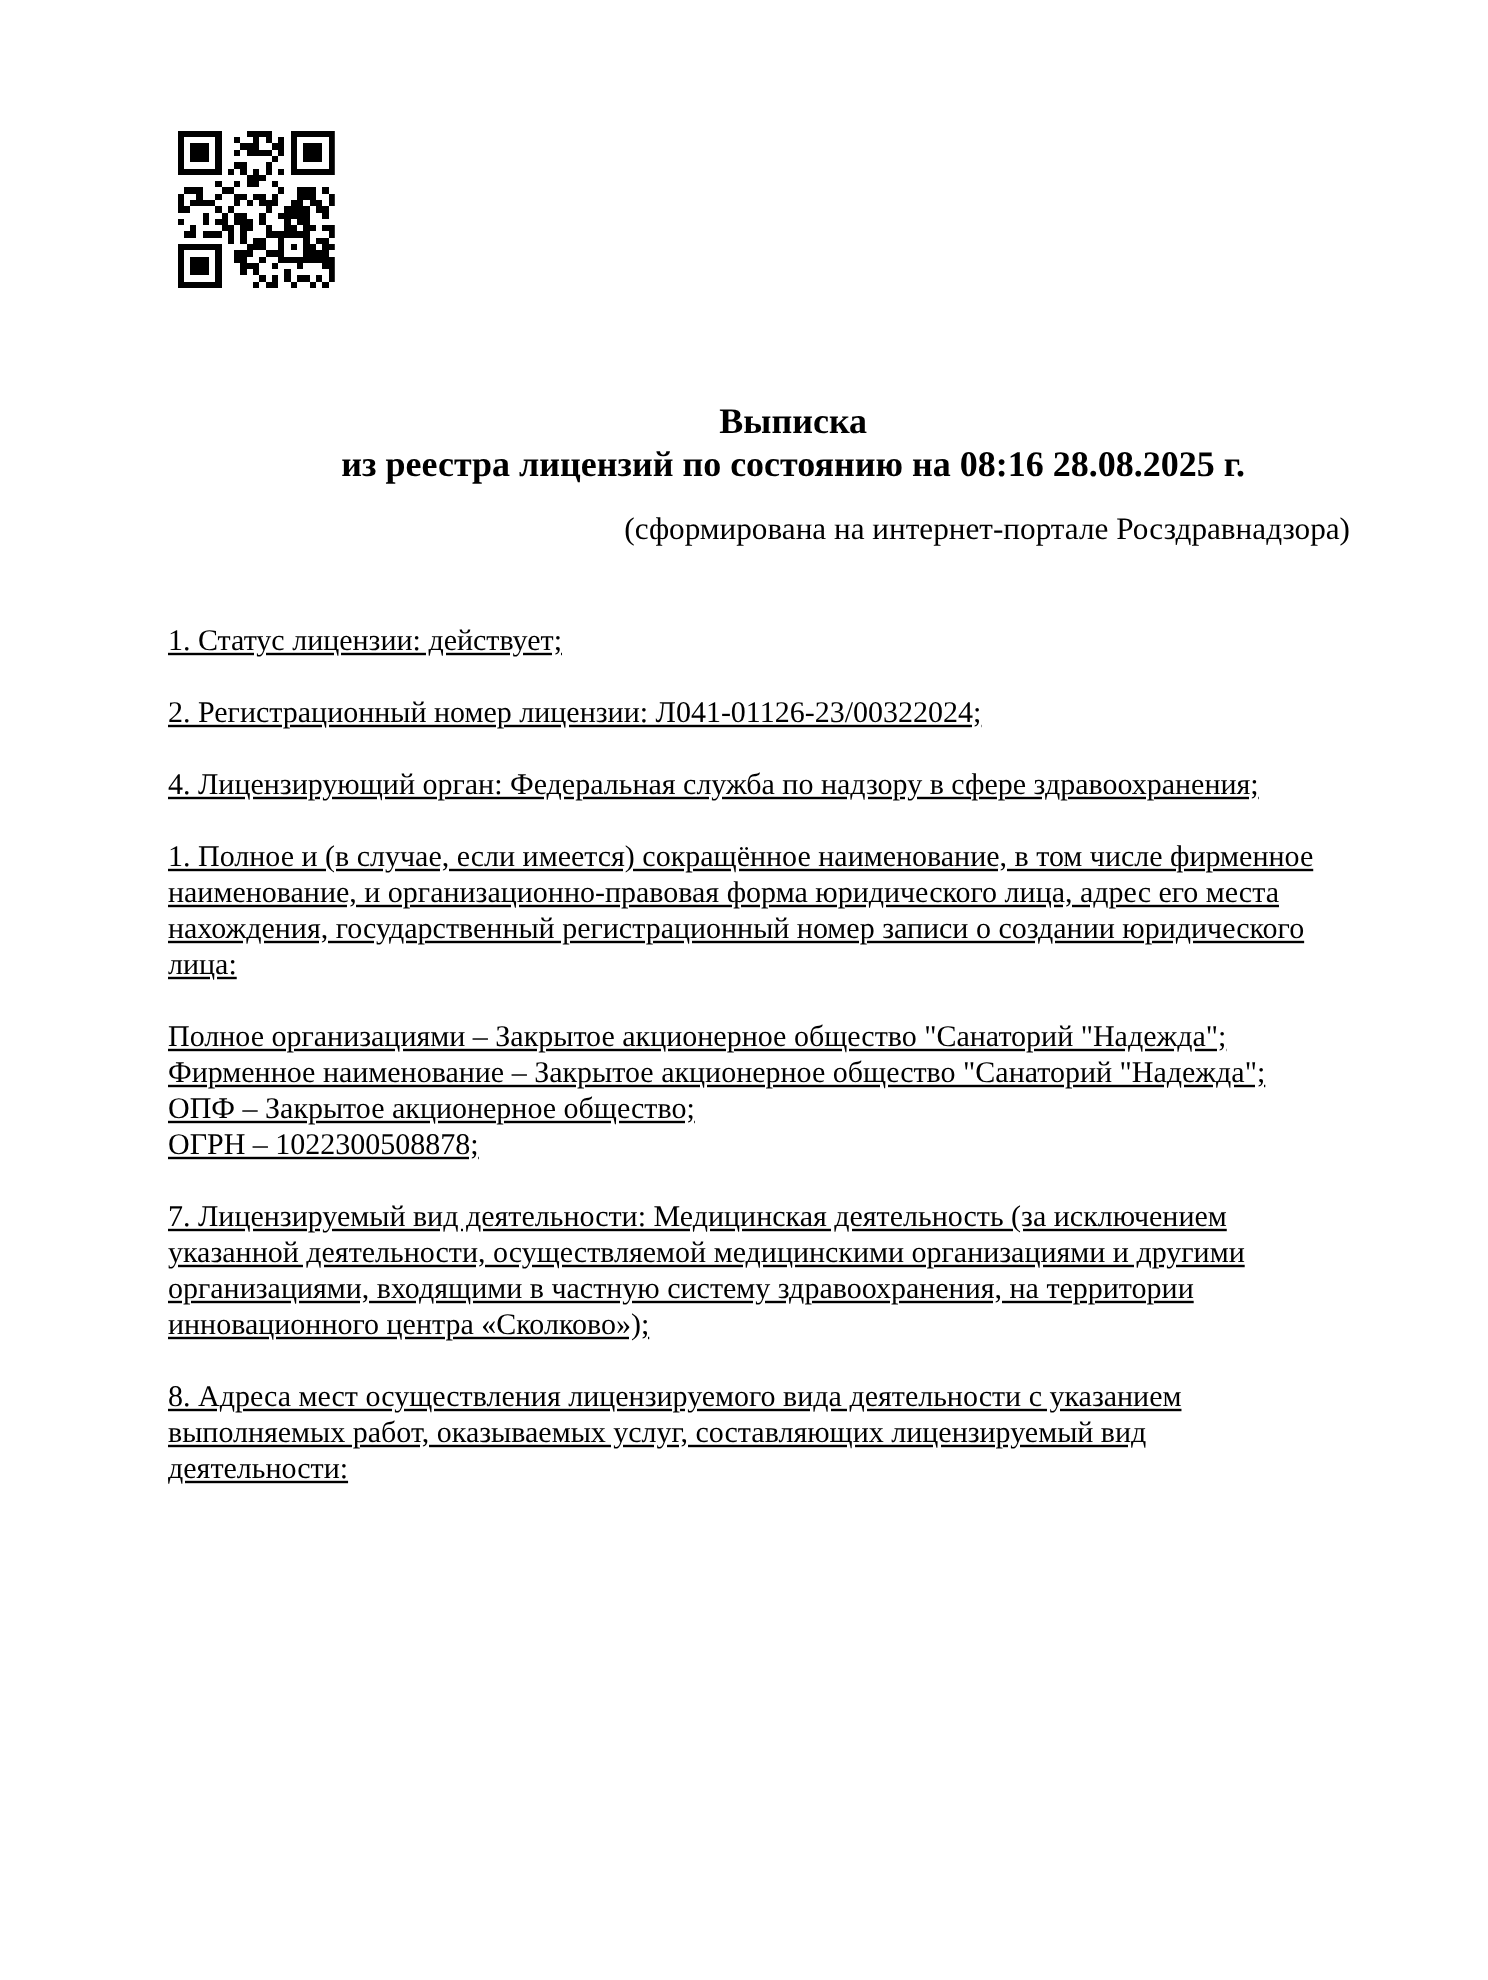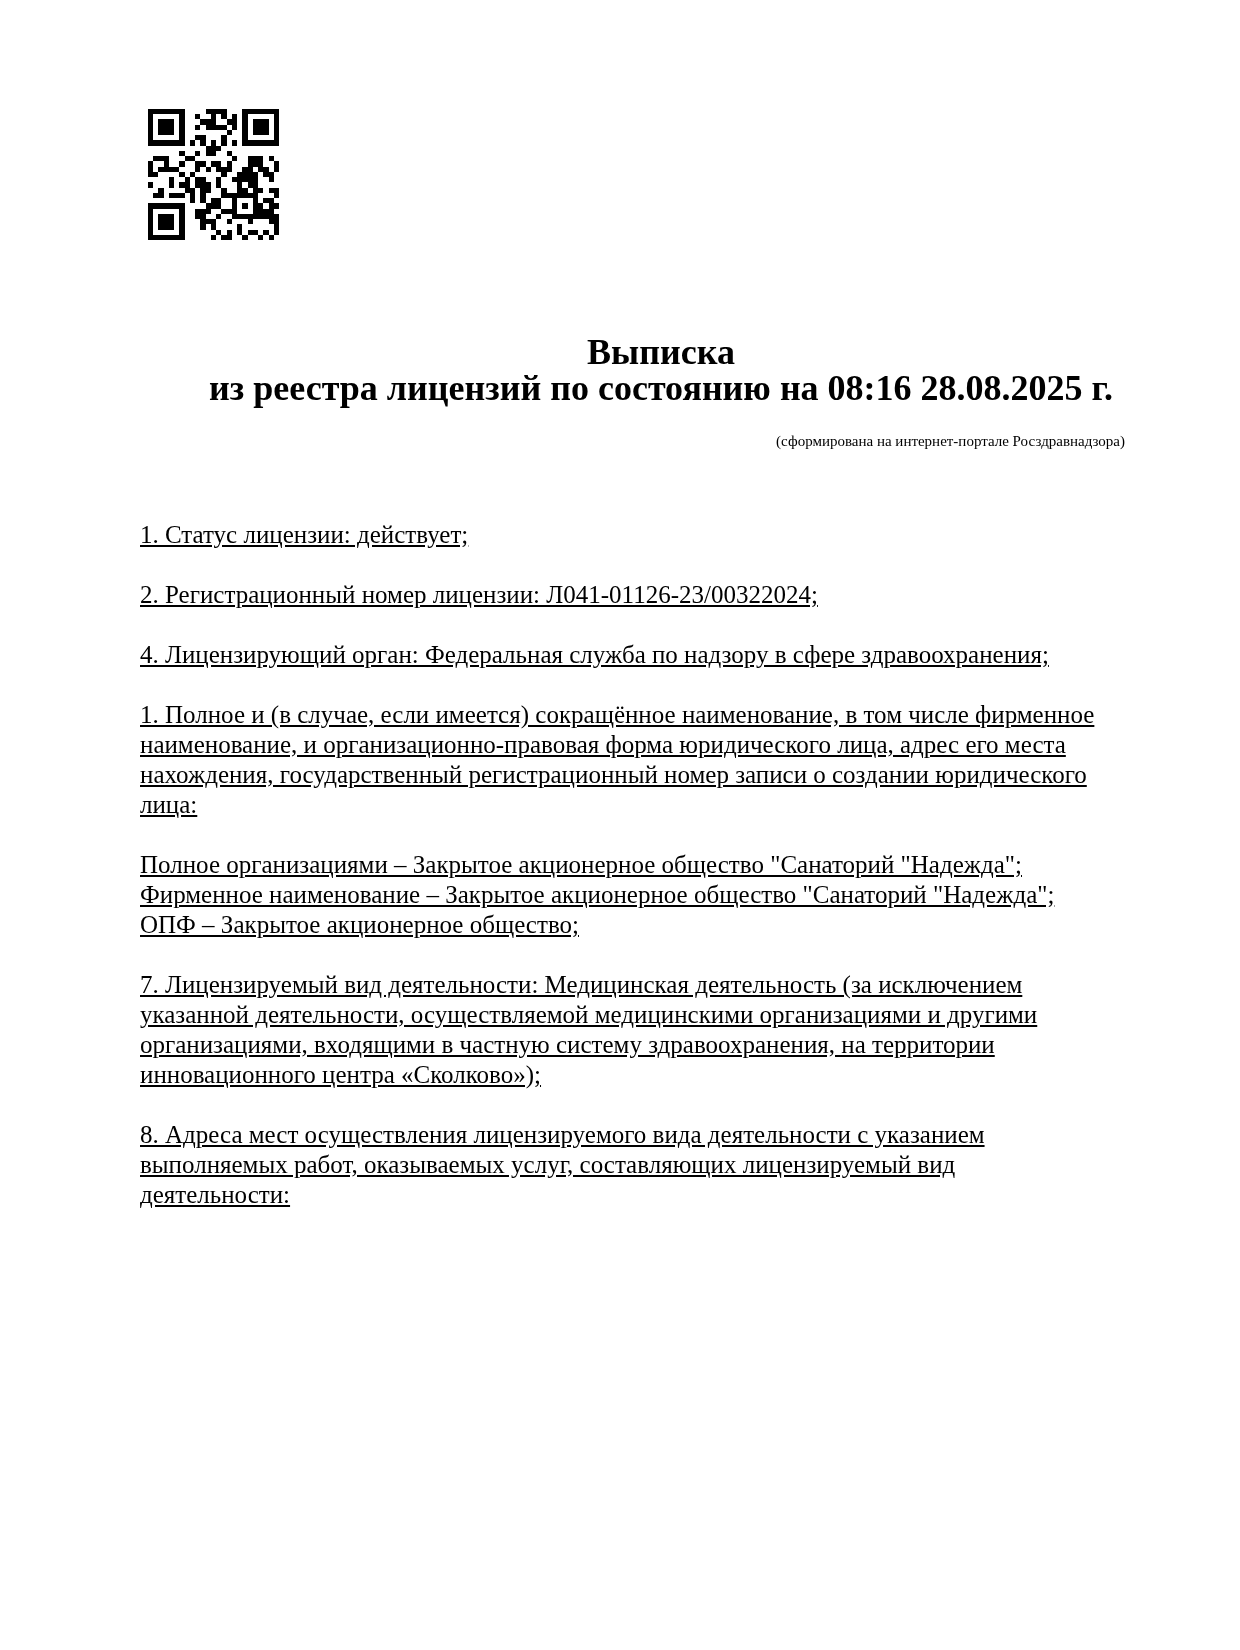--- a/index.html
+++ b/index.html
@@ -24,29 +24,29 @@
     height: 131px;
   }
   .qr svg { display: block; width: 100%; height: 100%; }
   .title-block {
     position: absolute;
     left: 140px;
     top: 334px;
     width: 1042px;
     text-align: center;
     font-weight: bold;
-    font-size: 36px;
+    font-size: 30px;
     line-height: 36px;
     white-space: nowrap;
   }
   .subtitle {
     position: absolute;
     right: 115px;
     top: 429px;
-    font-size: 15px;
+    font-size: 26px;
     line-height: 24px;
     text-align: center;
     white-space: nowrap;
   }
   .content {
     position: absolute;
     left: 140px;
     top: 520px;
     width: 968px;
     font-size: 25px;
@@ -381,19 +381,20 @@
   <div class="content">
     <p>1. Статус лицензии: действует;</p>
     <p>2. Регистрационный номер лицензии: Л041-01126-23/00322024;</p>
     <p>4. Лицензирующий орган: Федеральная служба по надзору в сфере здравоохранения;</p>
     <p>1. Полное и (в случае, если имеется) сокращённое наименование, в том числе фирменное наименование, и организационно-правовая форма юридического лица, адрес его места нахождения, государственный регистрационный номер записи о создании юридического лица:</p>
 
     <div class="name-block">
       <div>Полное организациями – Закрытое акционерное общество "Санаторий "Надежда";</div>
       <div>Фирменное наименование – Закрытое акционерное общество "Санаторий "Надежда";</div>
       <div>ОПФ – Закрытое акционерное общество;</div>
+      <div>ОГРН – 1022300508878;</div>
     </div>
 
     <p>7. Лицензируемый вид деятельности: Медицинская деятельность (за исключением указанной деятельности, осуществляемой медицинскими организациями и другими организациями, входящими в частную систему здравоохранения, на территории инновационного центра «Сколково»);</p>
     <p>8. Адреса мест осуществления лицензируемого вида деятельности с указанием выполняемых работ, оказываемых услуг, составляющих лицензируемый вид деятельности:</p>
   </div>
 
 </div>
 
 </body></html>

